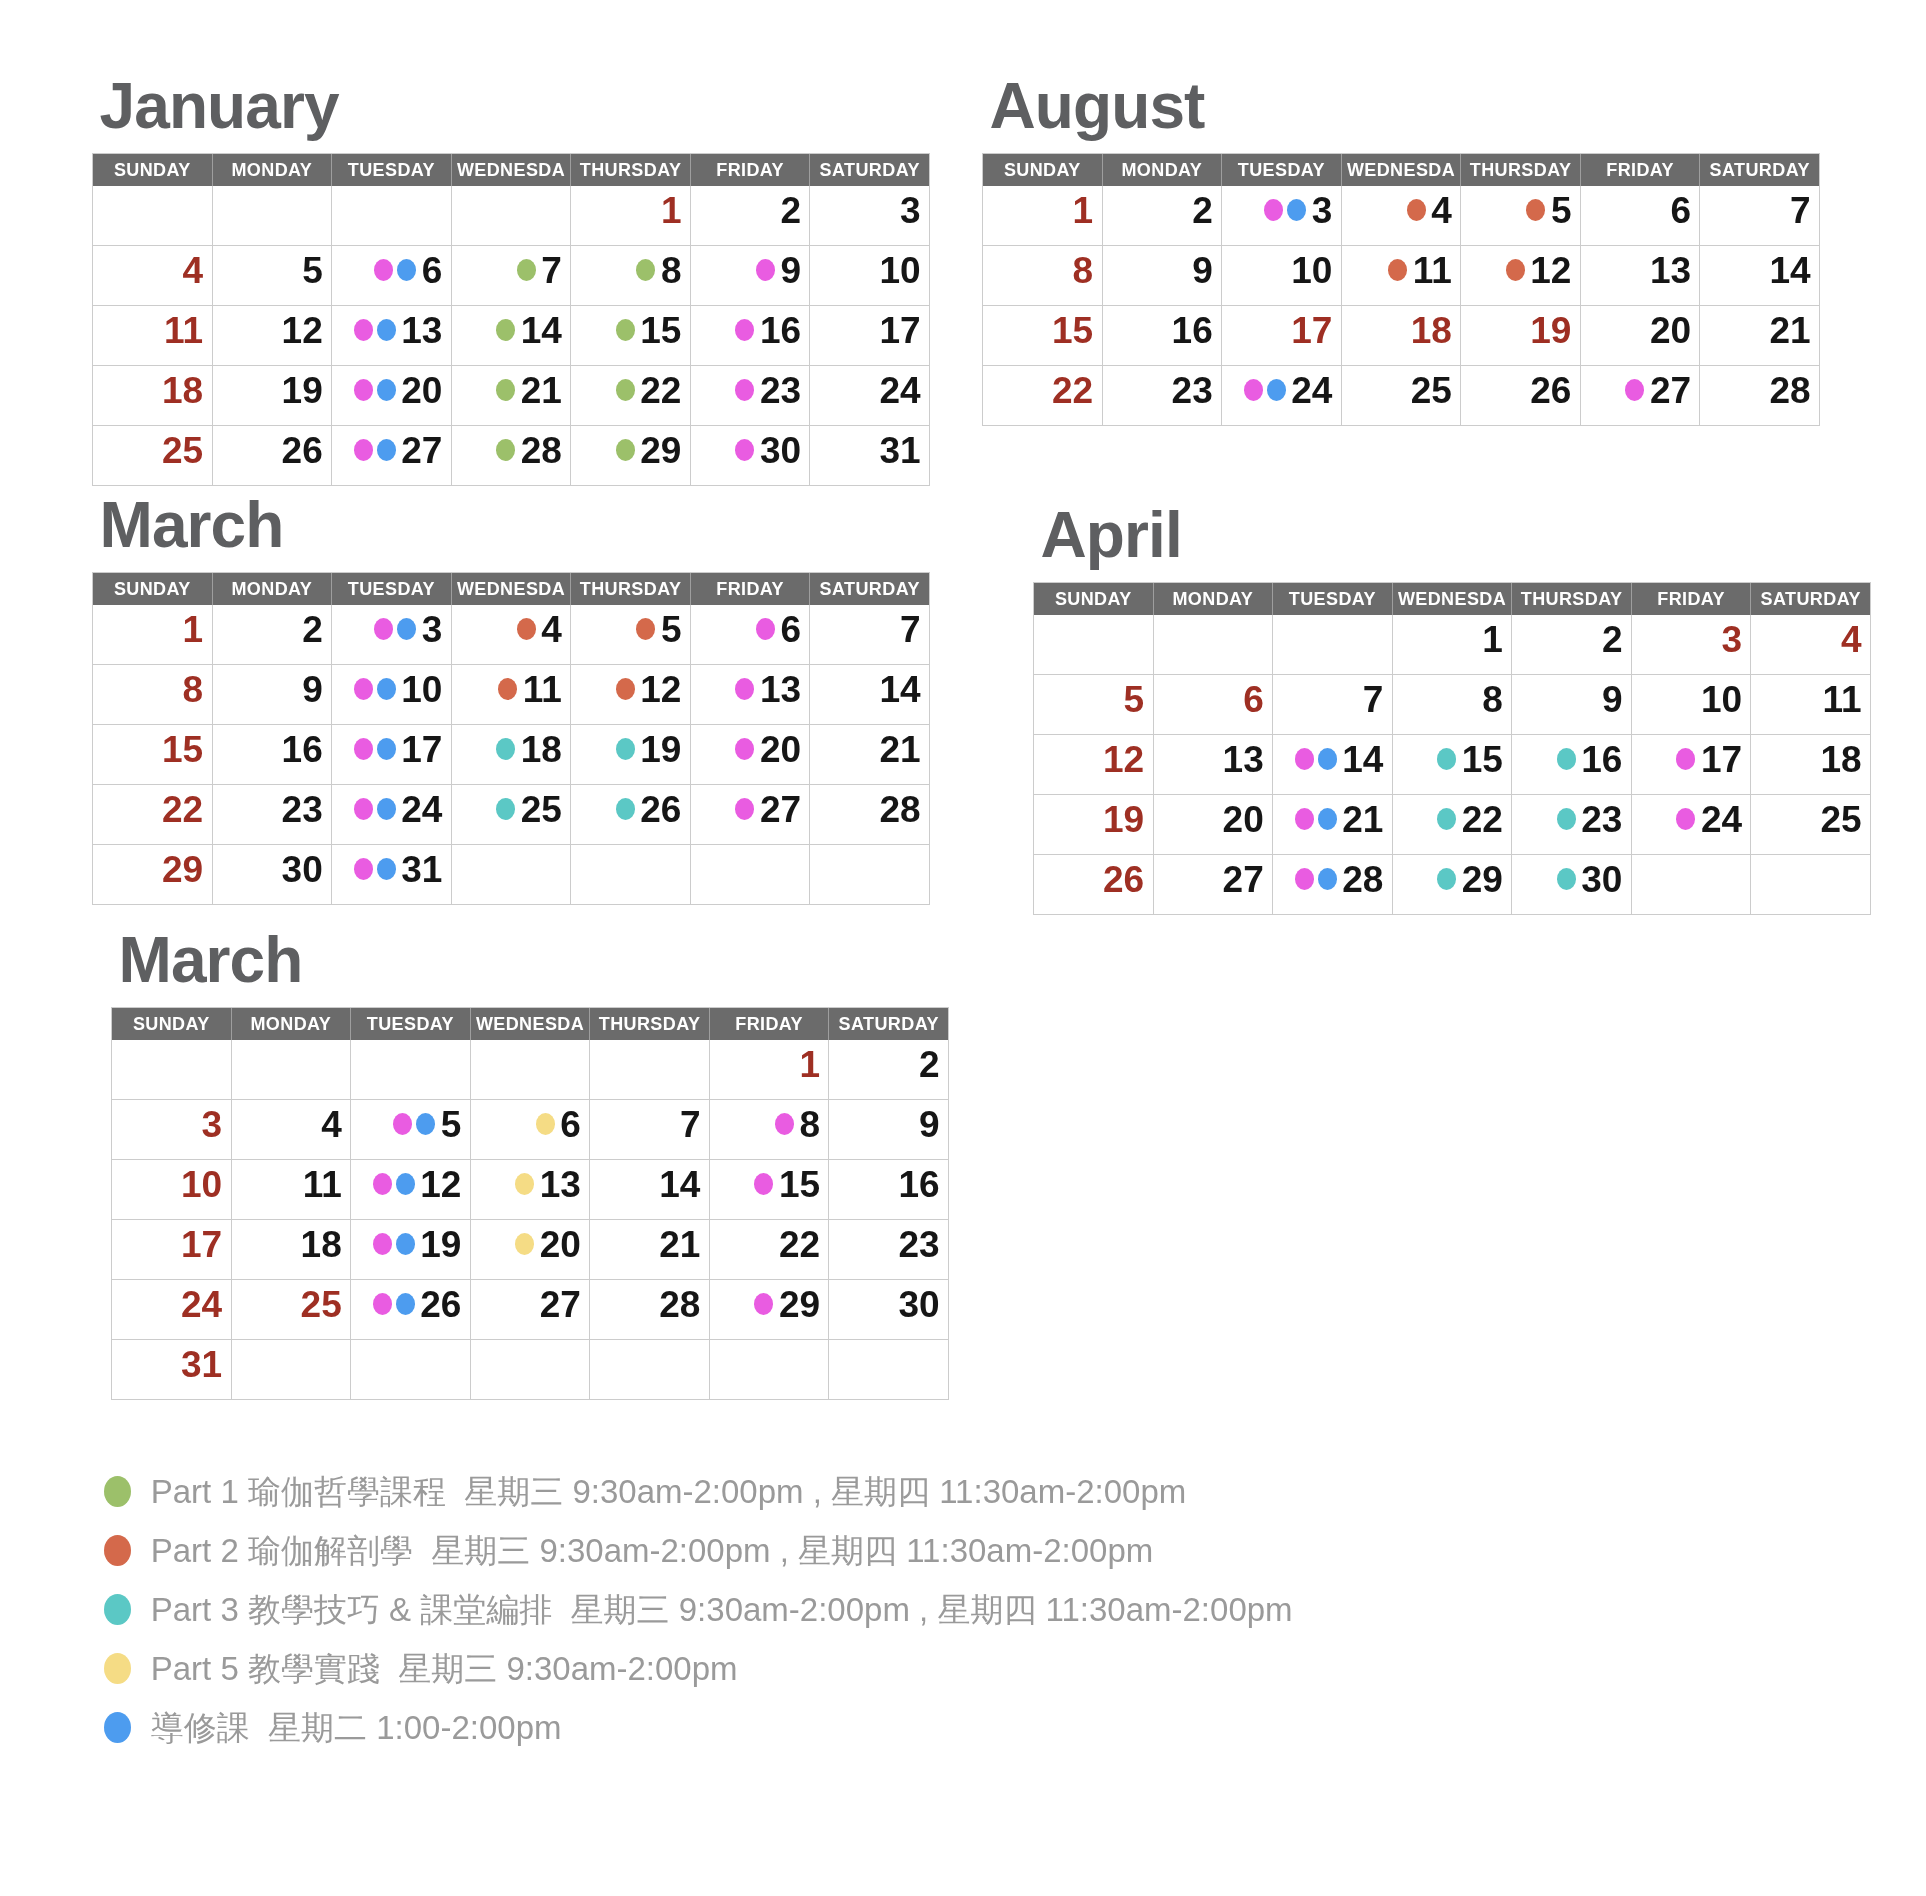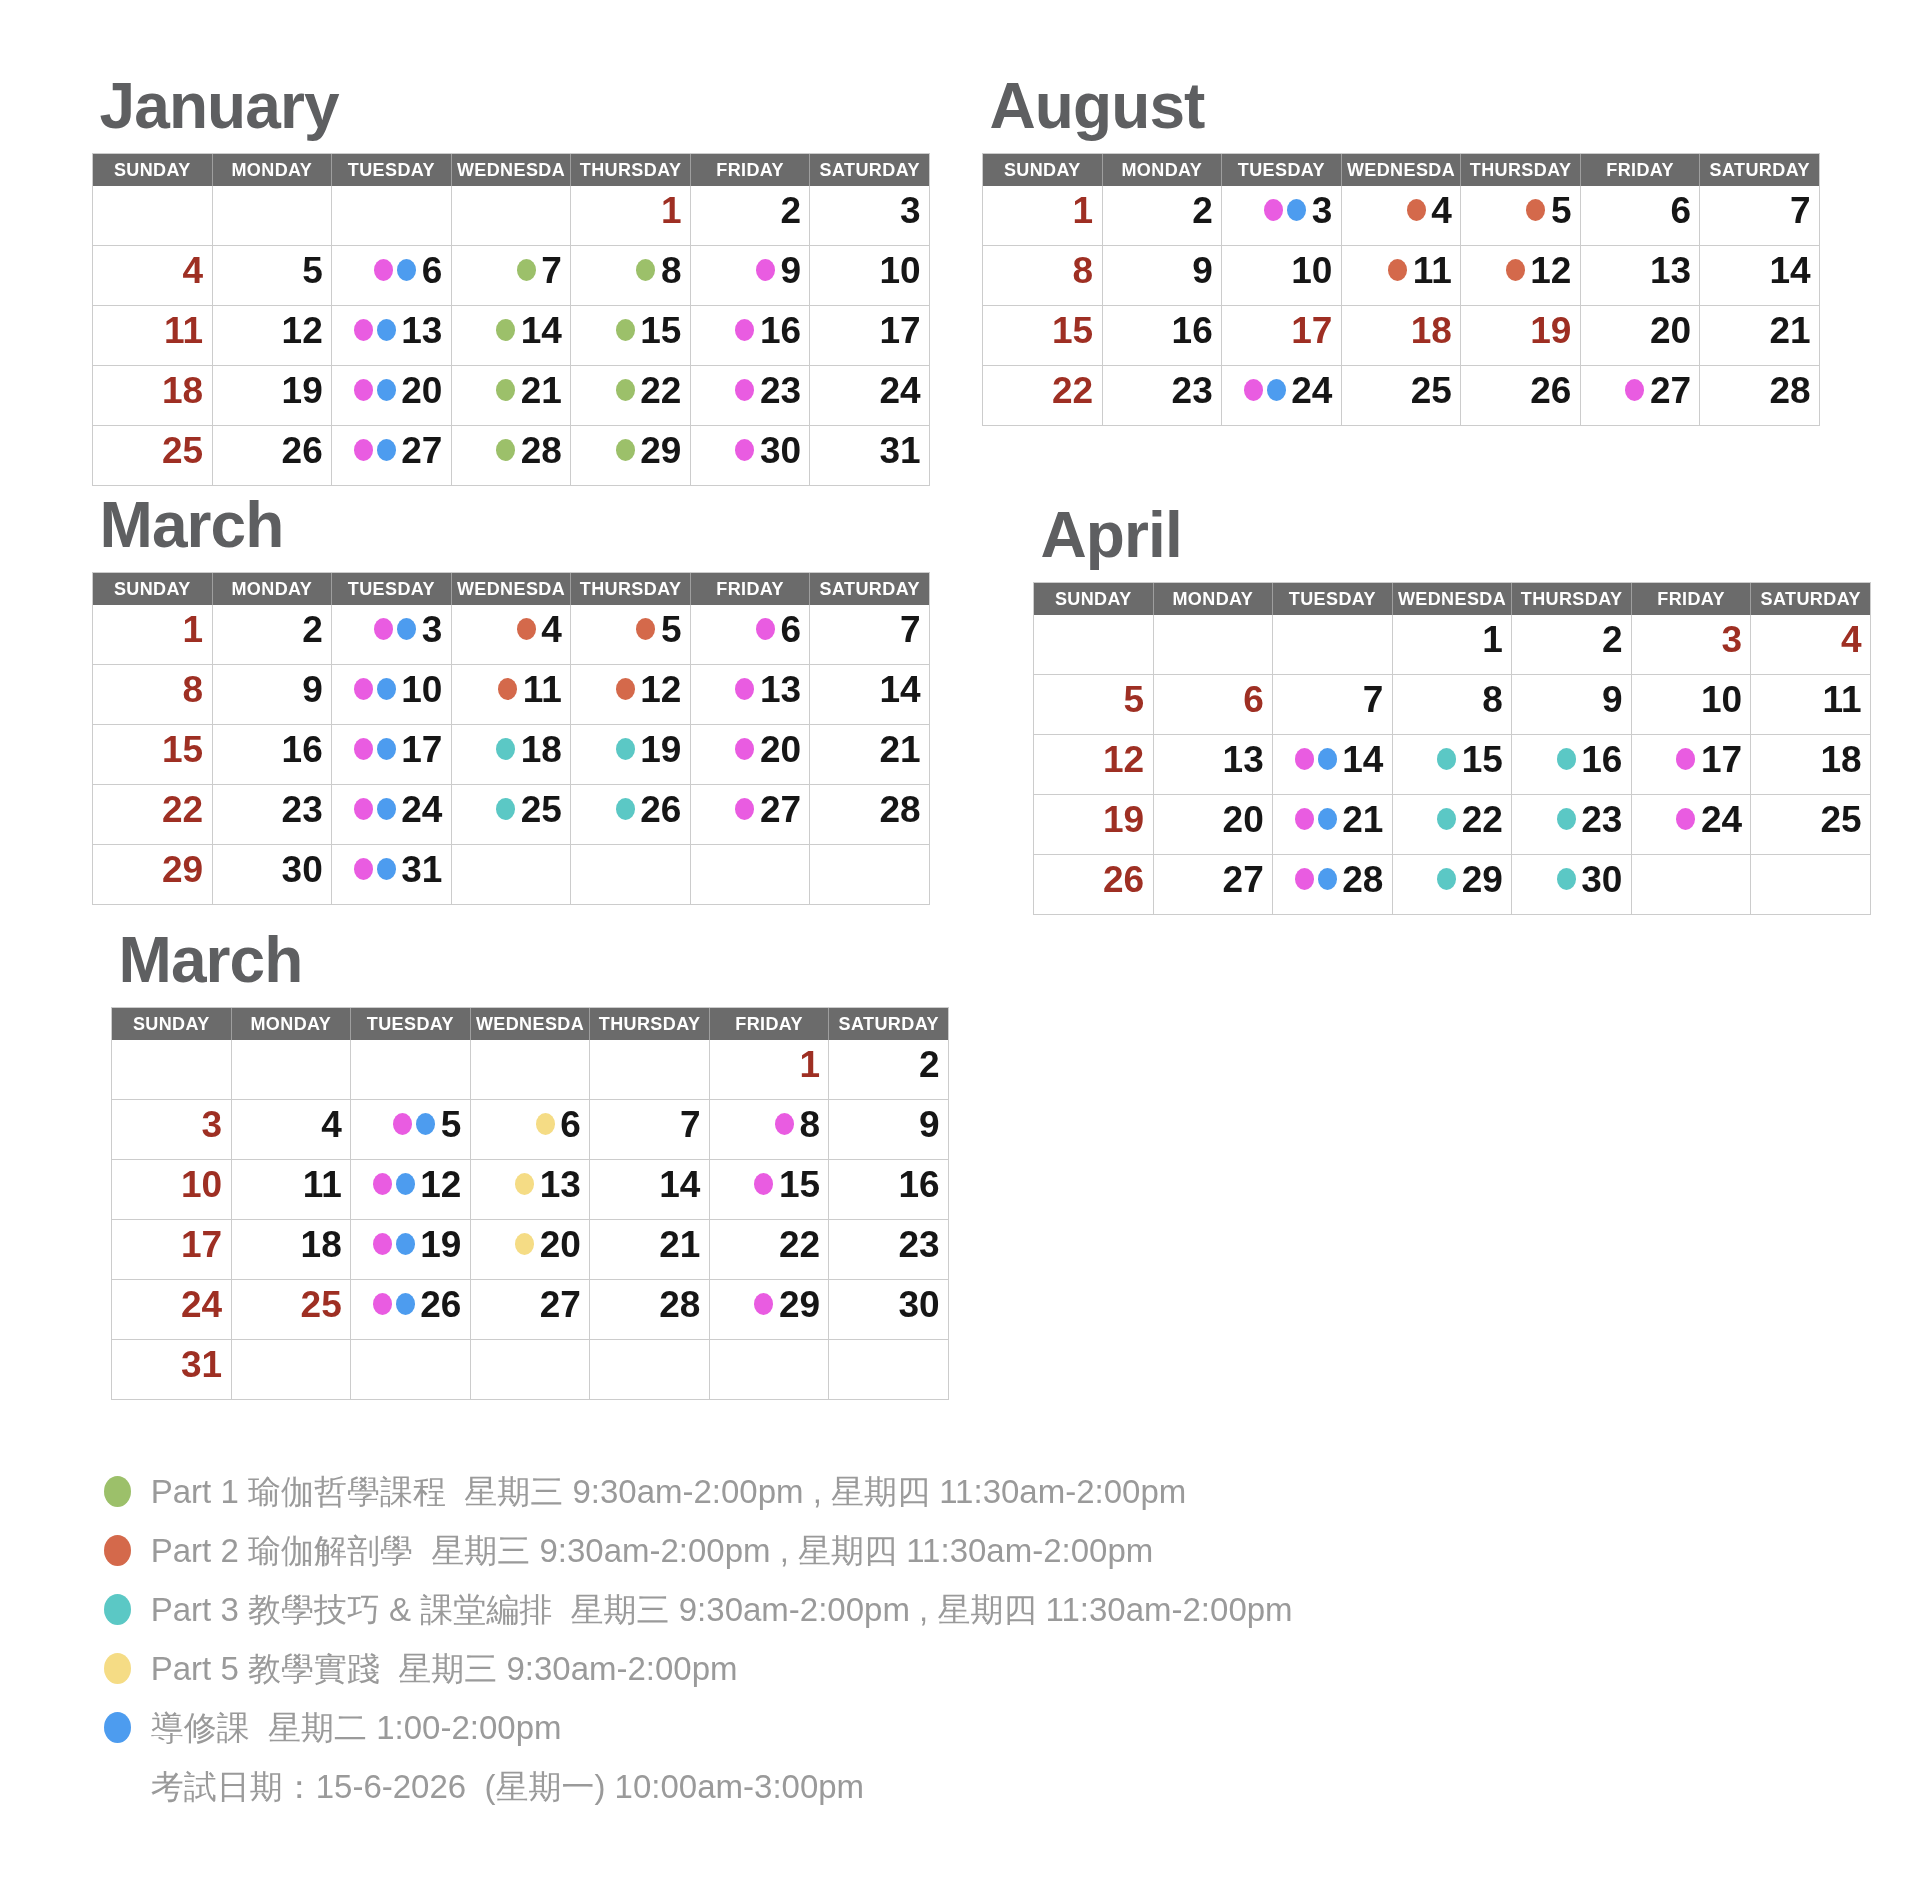--- a/index.html
+++ b/index.html
@@ -1080,18 +1080,14 @@
       <span class="legend-label">Part 3 教學技巧 &amp; 課堂編排  星期三 9:30am-2:00pm , 星期四 11:30am-2:00pm</span>
     </div>
     <div class="legend-item">
       <span class="legend-dot" style="background: rgb(245, 220, 133);"></span>
       <span class="legend-label">Part 5 教學實踐  星期三 9:30am-2:00pm</span>
     </div>
     <div class="legend-item">
       <span class="legend-dot" style="background: rgb(77, 156, 239);"></span>
       <span class="legend-label">導修課  星期二 1:00-2:00pm</span>
     </div>
-    <div class="legend-item">
-      <span class="legend-dot hidden"></span>
-      <span class="legend-label">考試日期：15-6-2026  (星期一) 10:00am-3:00pm</span>
-    </div>
   </div>
 
 
 </body></html>

